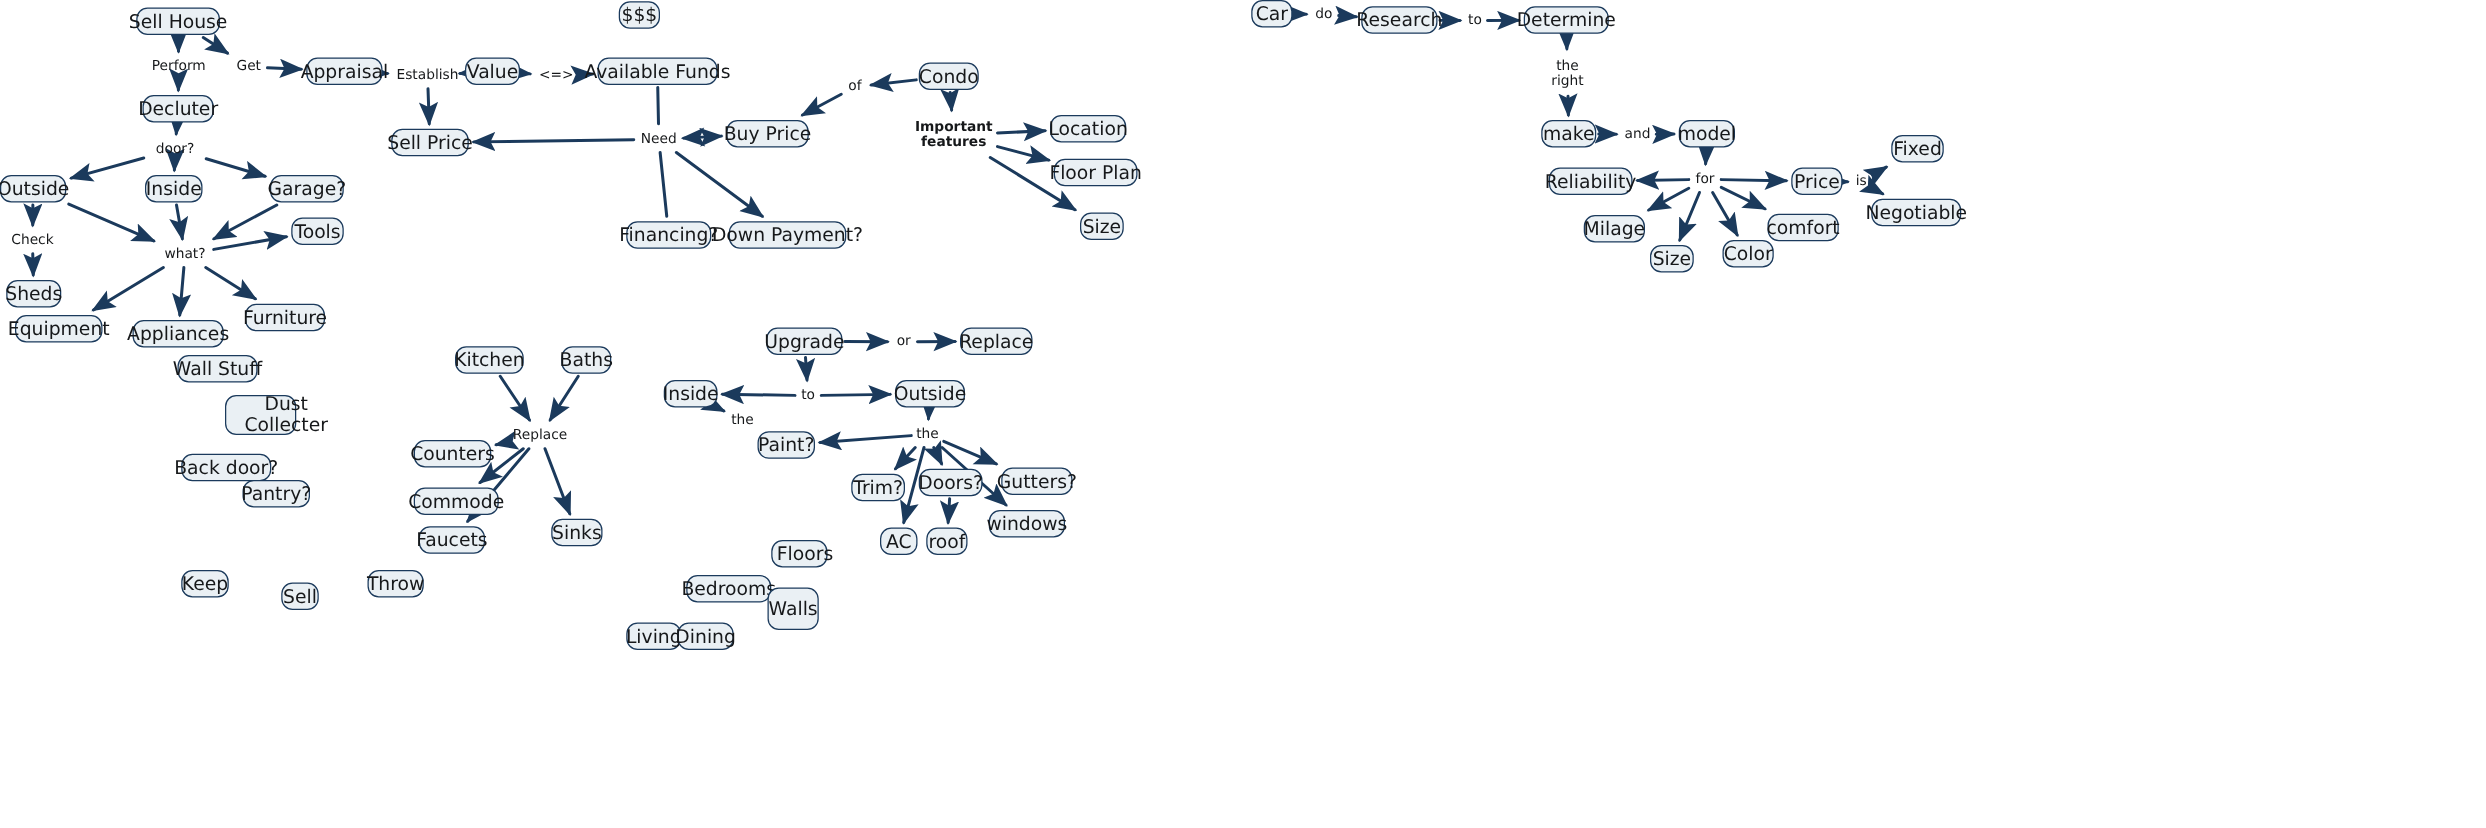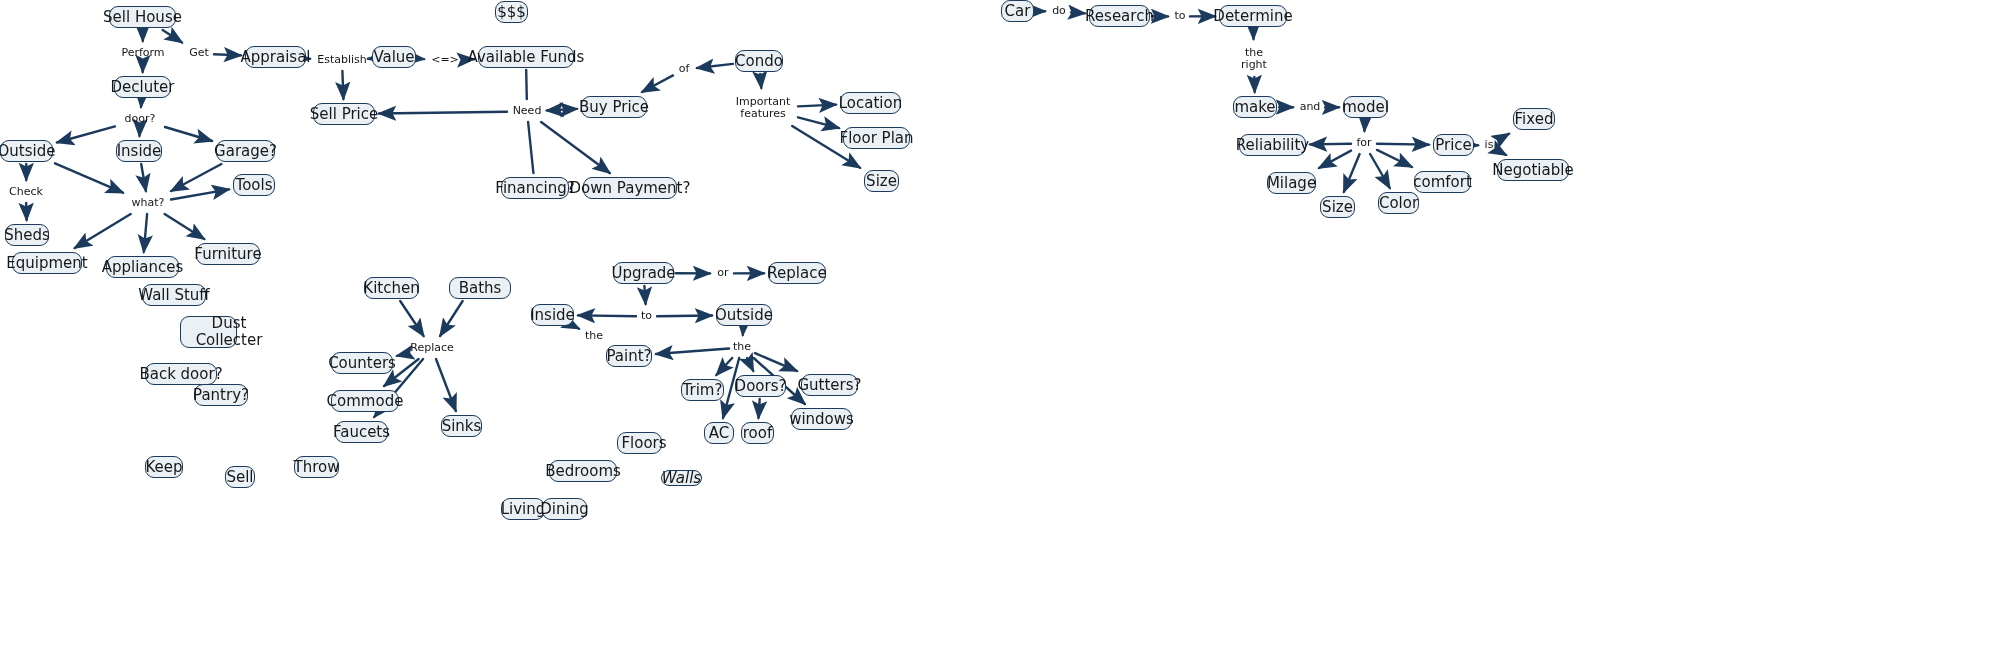--- a/index.html
+++ b/index.html
@@ -136,27 +136,27 @@
       <div class="node" style="left: 372px; top: 46px; width: 44px; height: 22px;">Value</div>
       <div class="plain" style="left: 428px; top: 52px; width: 34px; height: 17px;">&lt;=&gt;</div>
       <div class="node" style="left: 478px; top: 46px; width: 96px; height: 22px;">Available Funds</div>
       <div class="node" style="left: 313px; top: 103px; width: 62px; height: 22px;">Sell Price</div>
       <div class="plain" style="left: 509px; top: 103px; width: 36px; height: 17px;">Need</div>
       <div class="node" style="left: 581px; top: 96px; width: 66px; height: 22px;">Buy Price</div>
       <div class="node" style="left: 501px; top: 177px; width: 68px; height: 22px;">Financing?</div>
       <div class="node" style="left: 583px; top: 177px; width: 94px; height: 22px;">Down Payment?</div>
       <div class="plain" style="left: 675px; top: 61px; width: 18px; height: 17px;">of</div>
       <div class="node" style="left: 735px; top: 50px; width: 48px; height: 22px;">Condo</div>
-      <div class="plain" style="left: 730px; top: 92px; width: 66px; height: 32px;">Important
+      <div class="plain" style="left: 730px; top: 92px; width: 66px; height: 32px; font-weight: bold;">Important
 features</div>
       <div class="node" style="left: 840px; top: 92px; width: 61px; height: 22px;">Location</div>
       <div class="node" style="left: 843px; top: 127px; width: 67px; height: 22px;">Floor Plan</div>
       <div class="node" style="left: 864px; top: 170px; width: 35px; height: 22px;">Size</div>
       <div class="node" style="left: 364px; top: 277px; width: 55px; height: 22px;">Kitchen</div>
-      <div class="node" style="left: 449px; top: 277px; width: 62px; height: 22px;">Baths</div>
+      <div class="node" style="left: 449px; top: 277px; width: 40px; height: 22px;">Baths</div>
       <div class="plain" style="left: 406px; top: 340px; width: 52px; height: 17px;">Replace</div>
       <div class="node" style="left: 331px; top: 352px; width: 62px; height: 22px;">Counters</div>
       <div class="node" style="left: 331px; top: 390px; width: 68px; height: 22px;">Commode</div>
       <div class="node" style="left: 335px; top: 421px; width: 53px; height: 22px;">Faucets</div>
       <div class="node" style="left: 441px; top: 415px; width: 41px; height: 22px;">Sinks</div>
       <div class="node" style="left: 613px; top: 262px; width: 61px; height: 22px;">Upgrade</div>
       <div class="plain" style="left: 714px; top: 265px; width: 18px; height: 17px;">or</div>
       <div class="node" style="left: 768px; top: 262px; width: 58px; height: 22px;">Replace</div>
       <div class="node" style="left: 531px; top: 304px; width: 43px; height: 22px;">Inside</div>
       <div class="plain" style="left: 638px; top: 308px; width: 17px; height: 17px;">to</div>
@@ -165,21 +165,21 @@
       <div class="node" style="left: 606px; top: 345px; width: 46px; height: 22px;">Paint?</div>
       <div class="plain" style="left: 731px; top: 339px; width: 22px; height: 17px;">the</div>
       <div class="node" style="left: 681px; top: 379px; width: 43px; height: 22px; text-align: center;">Trim?</div>
       <div class="node" style="left: 735px; top: 375px; width: 51px; height: 22px;">Doors?</div>
       <div class="node" style="left: 801px; top: 374px; width: 57px; height: 22px;">Gutters?</div>
       <div class="node" style="left: 791px; top: 408px; width: 61px; height: 22px;">windows</div>
       <div class="node" style="left: 704px; top: 422px; width: 30px; height: 22px;">AC</div>
       <div class="node" style="left: 741px; top: 422px; width: 33px; height: 22px;">roof</div>
       <div class="node" style="left: 617px; top: 432px; width: 45px; height: 22px; padding-left: 16px;">Floors</div>
       <div class="node" style="left: 549px; top: 460px; width: 68px; height: 22px;">Bedrooms</div>
-      <div class="node" style="left: 661px; top: 470px; width: 41px; height: 16px; font-style: italic;">Walls</div>
+      <div class="node" style="left: 614px; top: 470px; width: 41px; height: 34px;">Walls</div>
       <div class="node" style="left: 501px; top: 498px; width: 44px; height: 22px;">Living</div>
       <div class="node" style="left: 542px; top: 498px; width: 45px; height: 22px;">Dining</div>
       <div class="node" style="left: 1001px; top: 0px; width: 33px; height: 22px;">Car</div>
       <div class="plain" style="left: 1049px; top: 3px; width: 20px; height: 17px;">do</div>
       <div class="node" style="left: 1089px; top: 5px; width: 61px; height: 22px;">Research</div>
       <div class="plain" style="left: 1172px; top: 8px; width: 16px; height: 17px;">to</div>
       <div class="node" style="left: 1219px; top: 5px; width: 68px; height: 22px;">Determine</div>
       <div class="plain" style="left: 1235px; top: 43px; width: 38px; height: 32px;">the
 right</div>
       <div class="node" style="left: 1233px; top: 96px; width: 44px; height: 22px;">make</div>

